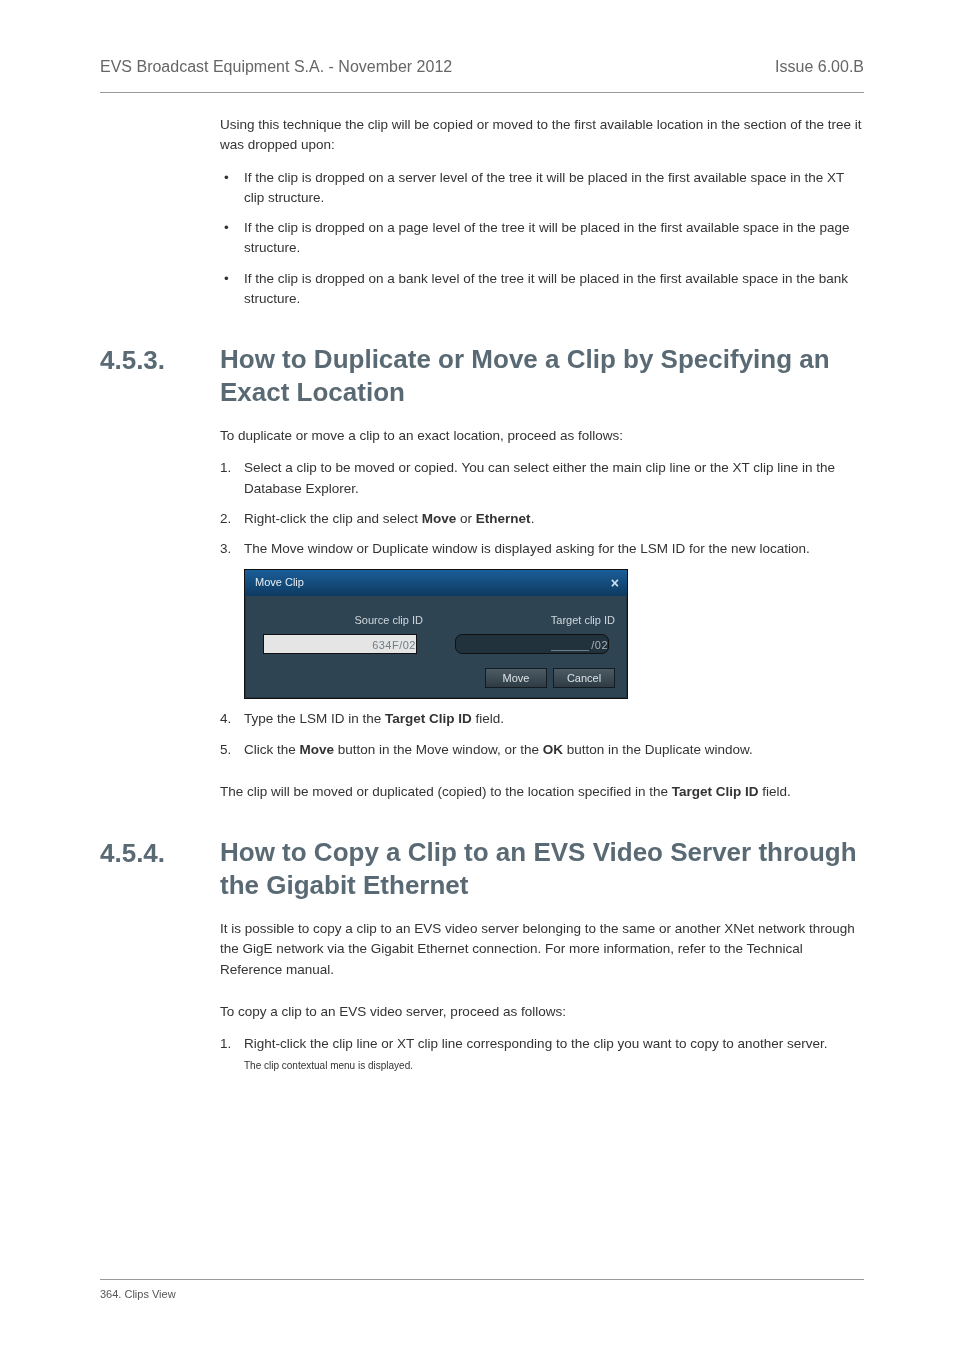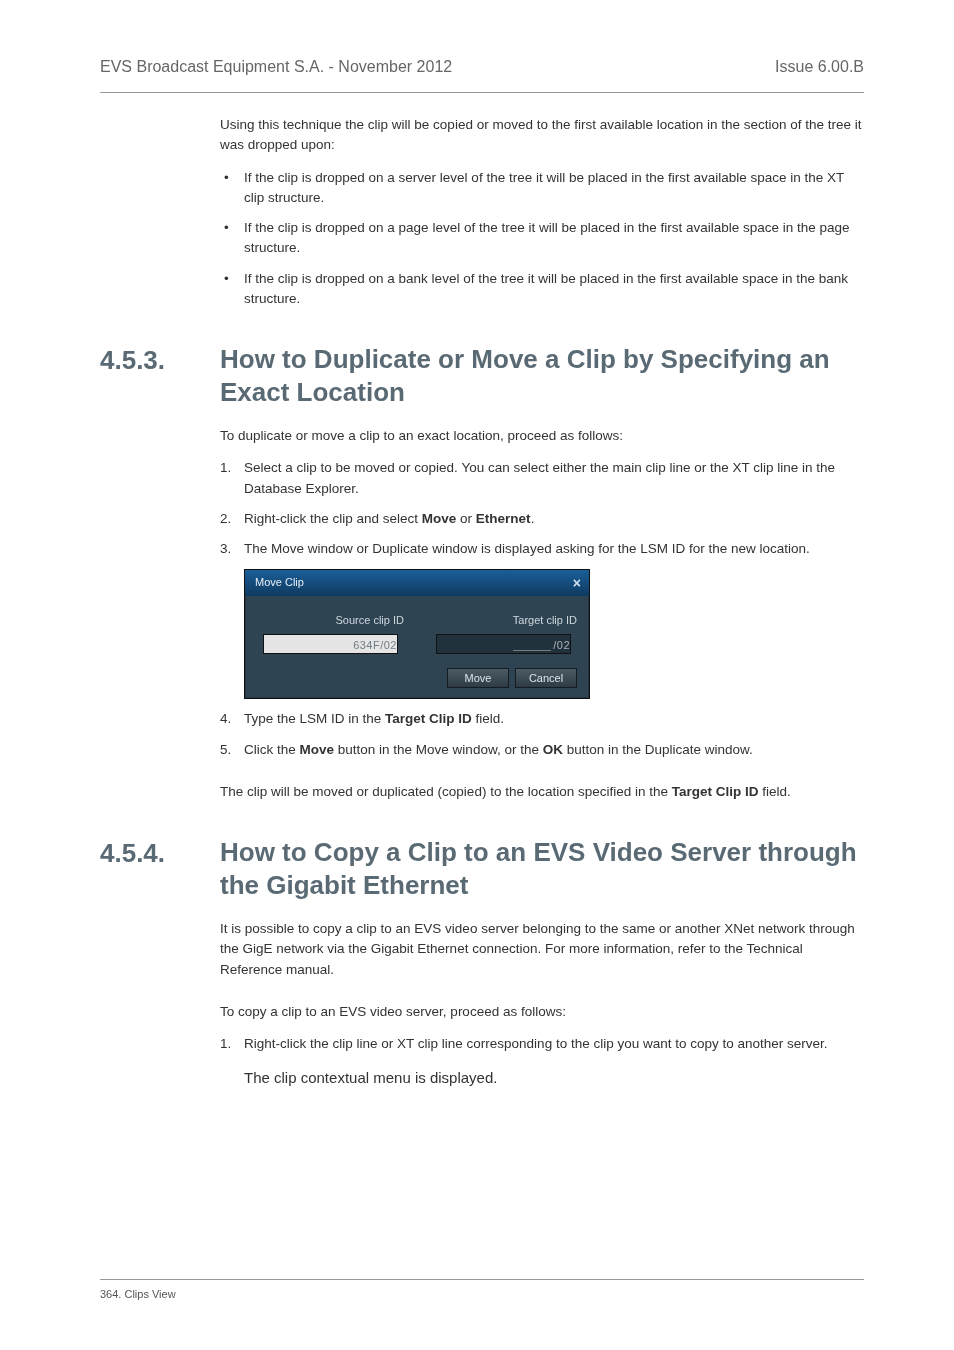--- a/index.html
+++ b/index.html
@@ -75,28 +75,28 @@
     counter-increment: step;
   }
   ol.numbered > li::before {
     content: counter(step) ".";
     position: absolute;
     left: 0;
     top: 0;
     color: #333;
   }
   ol.numbered > li .sub {
-    margin-top: 13px;
-    font-size: 15px;
+    margin-top: 4px;
+    font-size: 10px;
     line-height: 1.5;
   }
   .bold { font-weight: 700; }
 
   .dialog {
-    width: 346px;
+    width: 384px;
     background: #2f4452;
     border: 1px solid #111;
     margin-top: 10px;
     box-shadow: 0 0 0 1px #233541 inset;
   }
   .dlg-title {
     display: flex;
     justify-content: space-between;
     align-items: center;
     background: #134a7a;
@@ -126,20 +126,21 @@
     color: #6f7d85;
     height: 20px;
     line-height: 20px;
     font-size: 11px;
     margin: 0 6px;
     letter-spacing: .5px;
   }
   .dlg-field.target {
     background: #22323d;
     color: #a8b2b9;
+    border-radius: 7px;
   }
   .dlg-field.target .uline {
     border-bottom: 1px solid #6f7d85;
     display: inline-block;
     width: 38px;
     height: 11px;
     vertical-align: -2px;
     margin-right: 2px;
   }
   .dlg-buttons {

